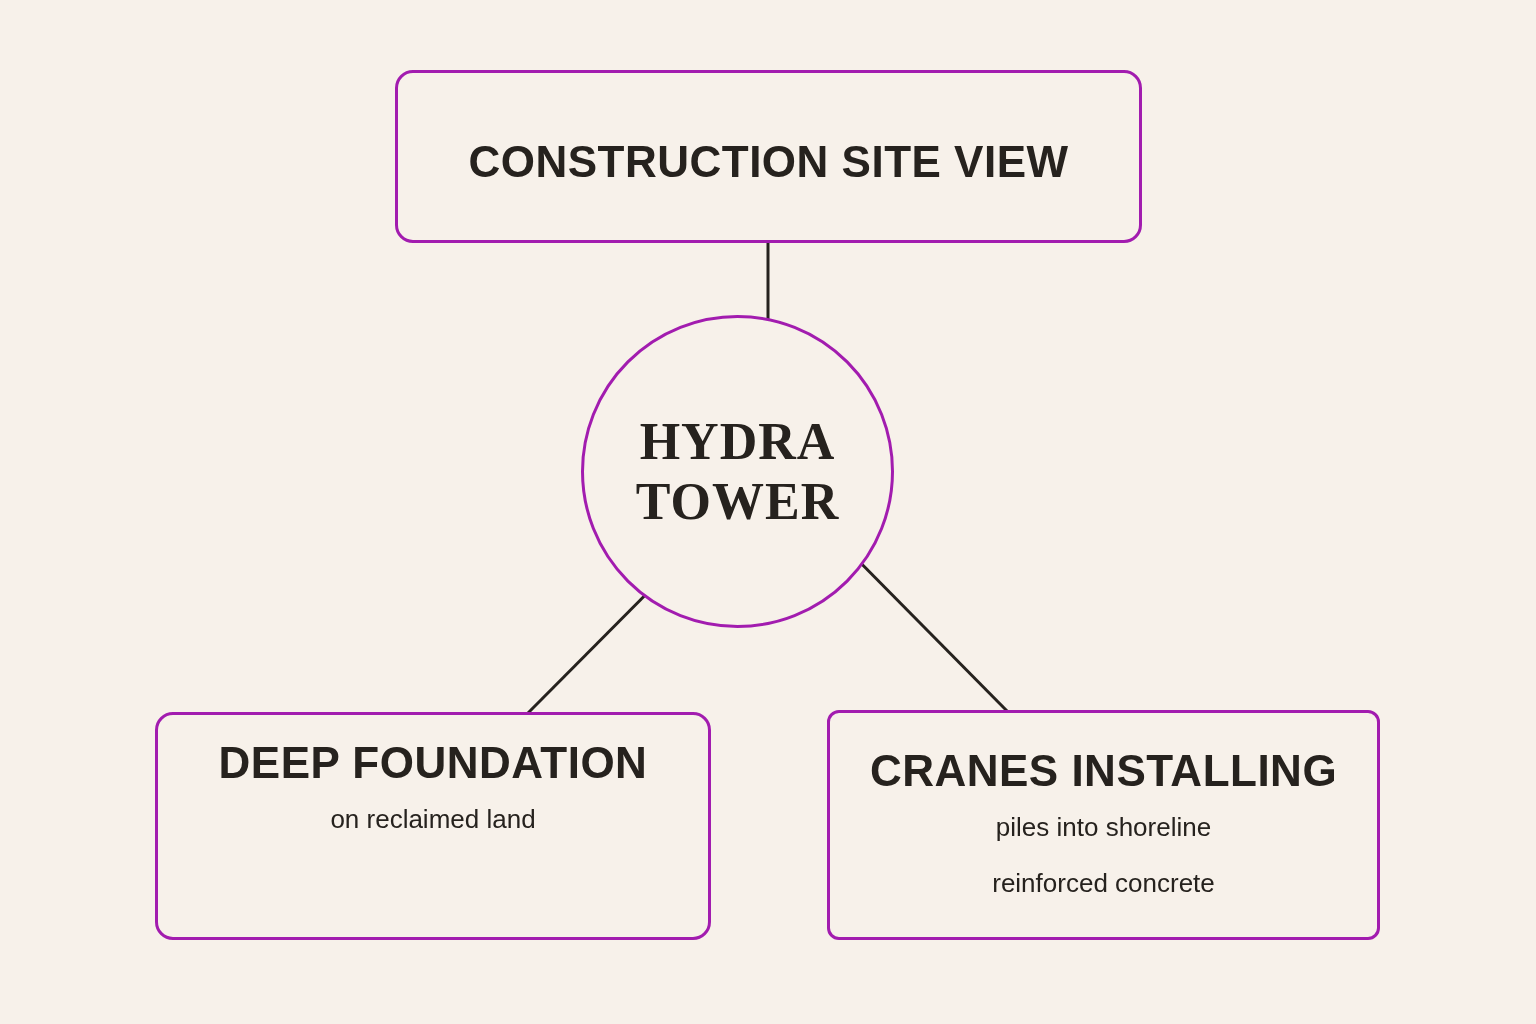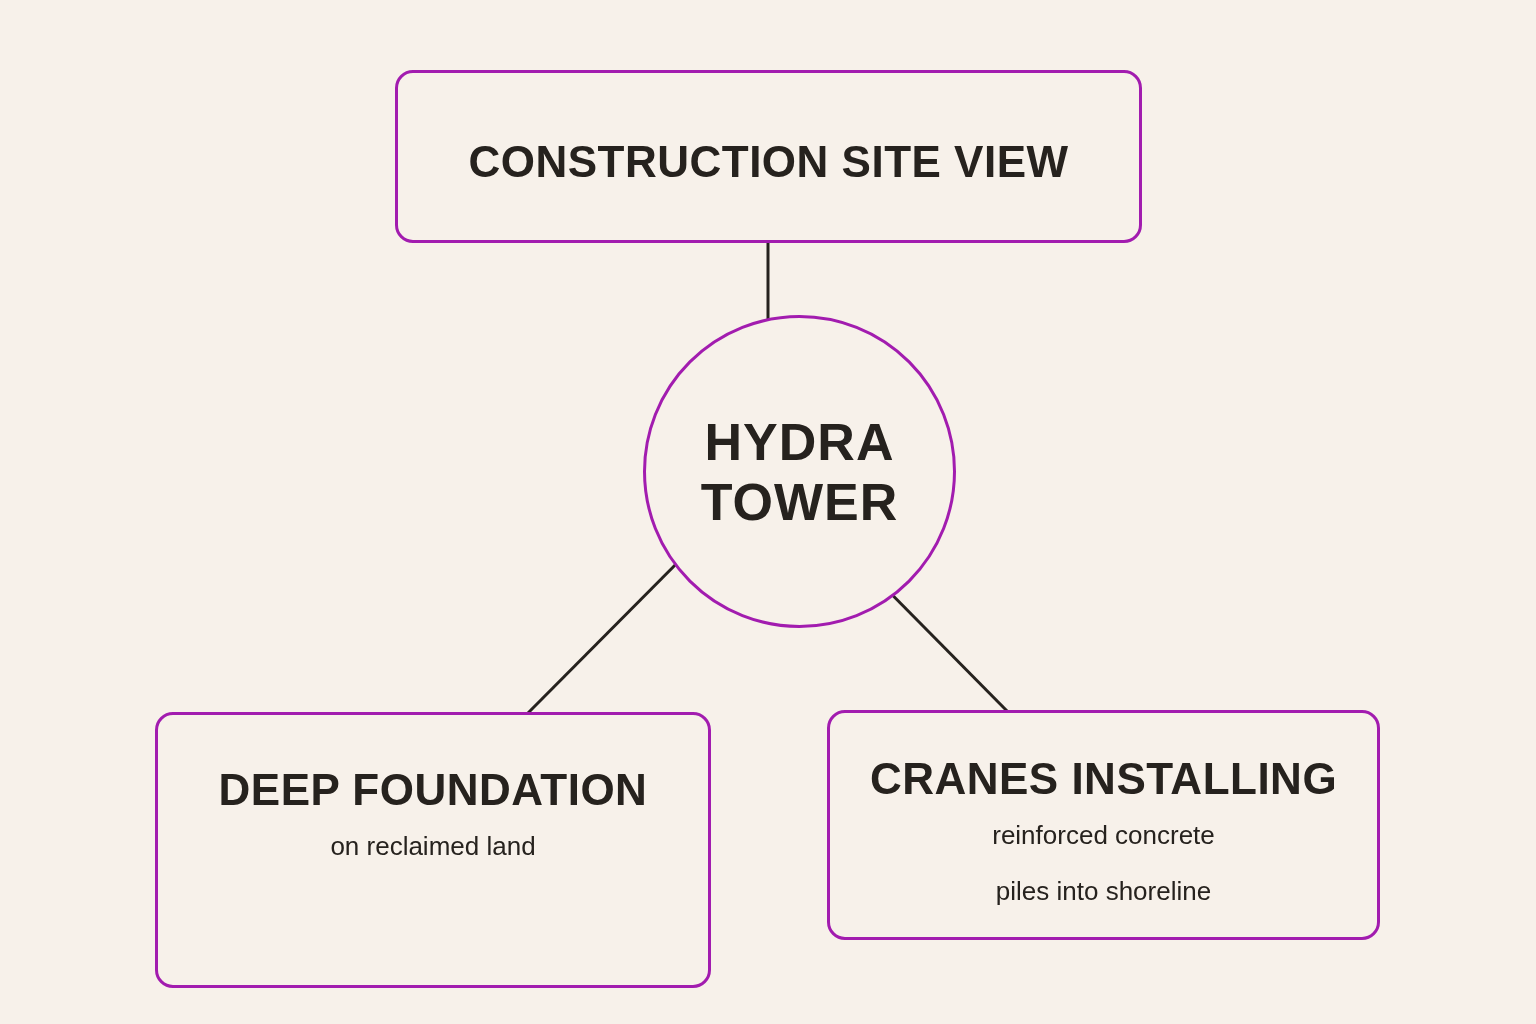--- a/index.html
+++ b/index.html
@@ -53,49 +53,51 @@
     height: 173px;
     display: flex;
     flex-direction: column;
     justify-content: center;
     align-items: center;
     padding-top: 10px;
   }
   #top-box .node-heading { line-height: 54px; }
 
   #center-circle {
-    left: 643px;
+    left: 581px;
     top: 315px;
     width: 313px;
     height: 313px;
     border-radius: 50%;
     display: flex;
     flex-direction: column;
     justify-content: center;
     align-items: center;
+    font-family: Liberation Serif, serif;
   }
   #center-circle .node-heading {
     font-size: 52px;
     line-height: 60px;
     letter-spacing: 1px;
   }
 
   #left-box {
     left: 155px;
     top: 712px;
     width: 556px;
-    height: 276px;
-    padding-top: 47px;
+    height: 228px;
+    padding-top: 20px;
   }
   #right-box {
     left: 827px;
     top: 710px;
     width: 553px;
     height: 230px;
-    padding-top: 38px;
+    padding-top: 30px;
+    border-radius: 12px;
   }
 </style>
 </head>
 <body>
 
 <div id="canvas">
 
   <svg id="connectors" width="1536" height="1024" viewBox="0 0 1536 1024">
     <line x1="768" y1="240" x2="768" y2="420" stroke="#26221e" stroke-width="3"></line>
     <line x1="700" y1="540" x2="527" y2="714" stroke="#26221e" stroke-width="3"></line>
@@ -118,18 +120,18 @@
   <div id="left-box" class="node rounded-box">
     <div class="node-heading">DEEP FOUNDATION</div>
     <div class="node-sub">
       <span class="line">on reclaimed land</span>
     </div>
   </div>
 
   <div id="right-box" class="node rounded-box">
     <div class="node-heading">CRANES INSTALLING</div>
     <div class="node-sub">
+      <span class="line">piles into shoreline</span>
       <span class="line">reinforced concrete</span>
-      <span class="line">piles into shoreline</span>
     </div>
   </div>
 
 </div>
 
 </body></html>

